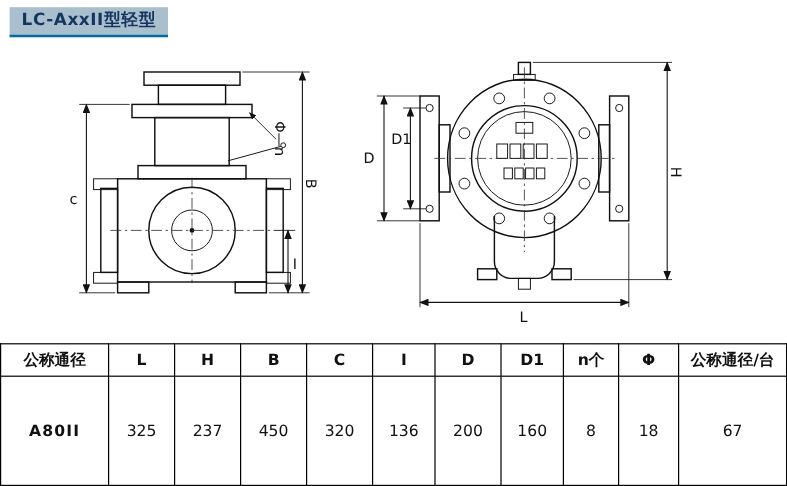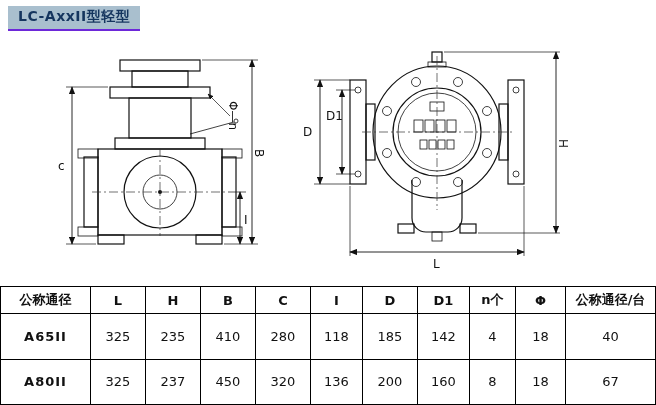--- a/index.html
+++ b/index.html
@@ -1,20 +1,20 @@
 <!DOCTYPE html>
 <html><head>
 <meta charset="utf-8">
 <style>
   html,body{margin:0;padding:0;background:#fff;}
   #page{position:relative;width:656px;height:405px;background:#fff;overflow:hidden;
         font-family:"DejaVu Sans","Liberation Sans",sans-serif;color:#111;}
   
   #title{position:absolute;top:6px;left:8px;padding:2px 10px 3px 10px;
-         background:#a9bfce;border-bottom:2px solid #6d28d9;
+         background:#a9bfce;border-bottom:2px solid #0369a1;
          color:#15355e;font-size:14px;font-weight:bold;letter-spacing:.5px;}
   
   #draw{position:absolute;top:30px;left:0;}
   .ln{fill:none;stroke:#111;stroke-width:1.2;}
   .thin{fill:none;stroke:#111;stroke-width:.8;}
   .dimln{fill:none;stroke:#111;stroke-width:.9;}
   .ext{fill:none;stroke:#111;stroke-width:.7;}
   .cl{fill:none;stroke:#333;stroke-width:.7;stroke-dasharray:9 3 2 3;}
   .dim{font:12px "DejaVu Sans",sans-serif;fill:#111;}
   
@@ -184,33 +184,20 @@
         <th>I</th>
         <th>D</th>
         <th>D1</th>
         <th>n个</th>
         <th>Φ</th>
         <th>公称通径/台</th>
       </tr>
     </thead>
     <tbody>
       <tr>
-        <td class="rowhead">A65II</td>
-        <td>325</td>
-        <td>235</td>
-        <td>410</td>
-        <td>280</td>
-        <td>118</td>
-        <td>185</td>
-        <td>142</td>
-        <td>4</td>
-        <td>18</td>
-        <td>40</td>
-      </tr>
-      <tr>
         <td class="rowhead">A80II</td>
         <td>325</td>
         <td>237</td>
         <td>450</td>
         <td>320</td>
         <td>136</td>
         <td>200</td>
         <td>160</td>
         <td>8</td>
         <td>18</td>

